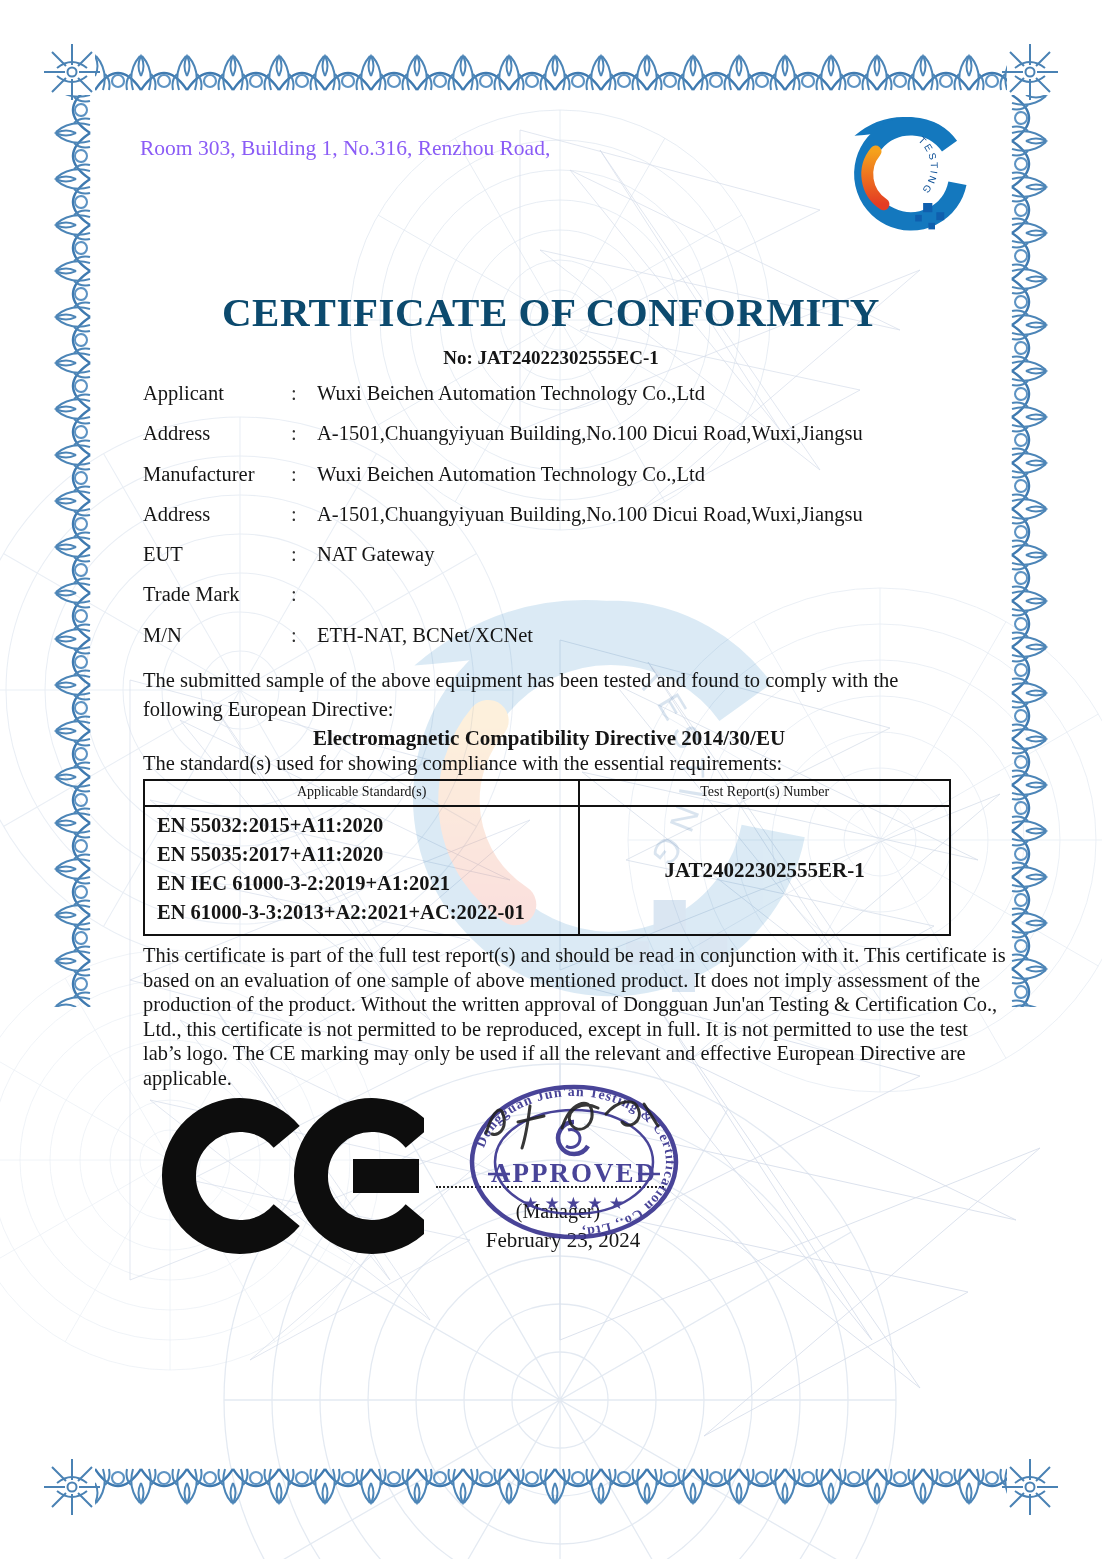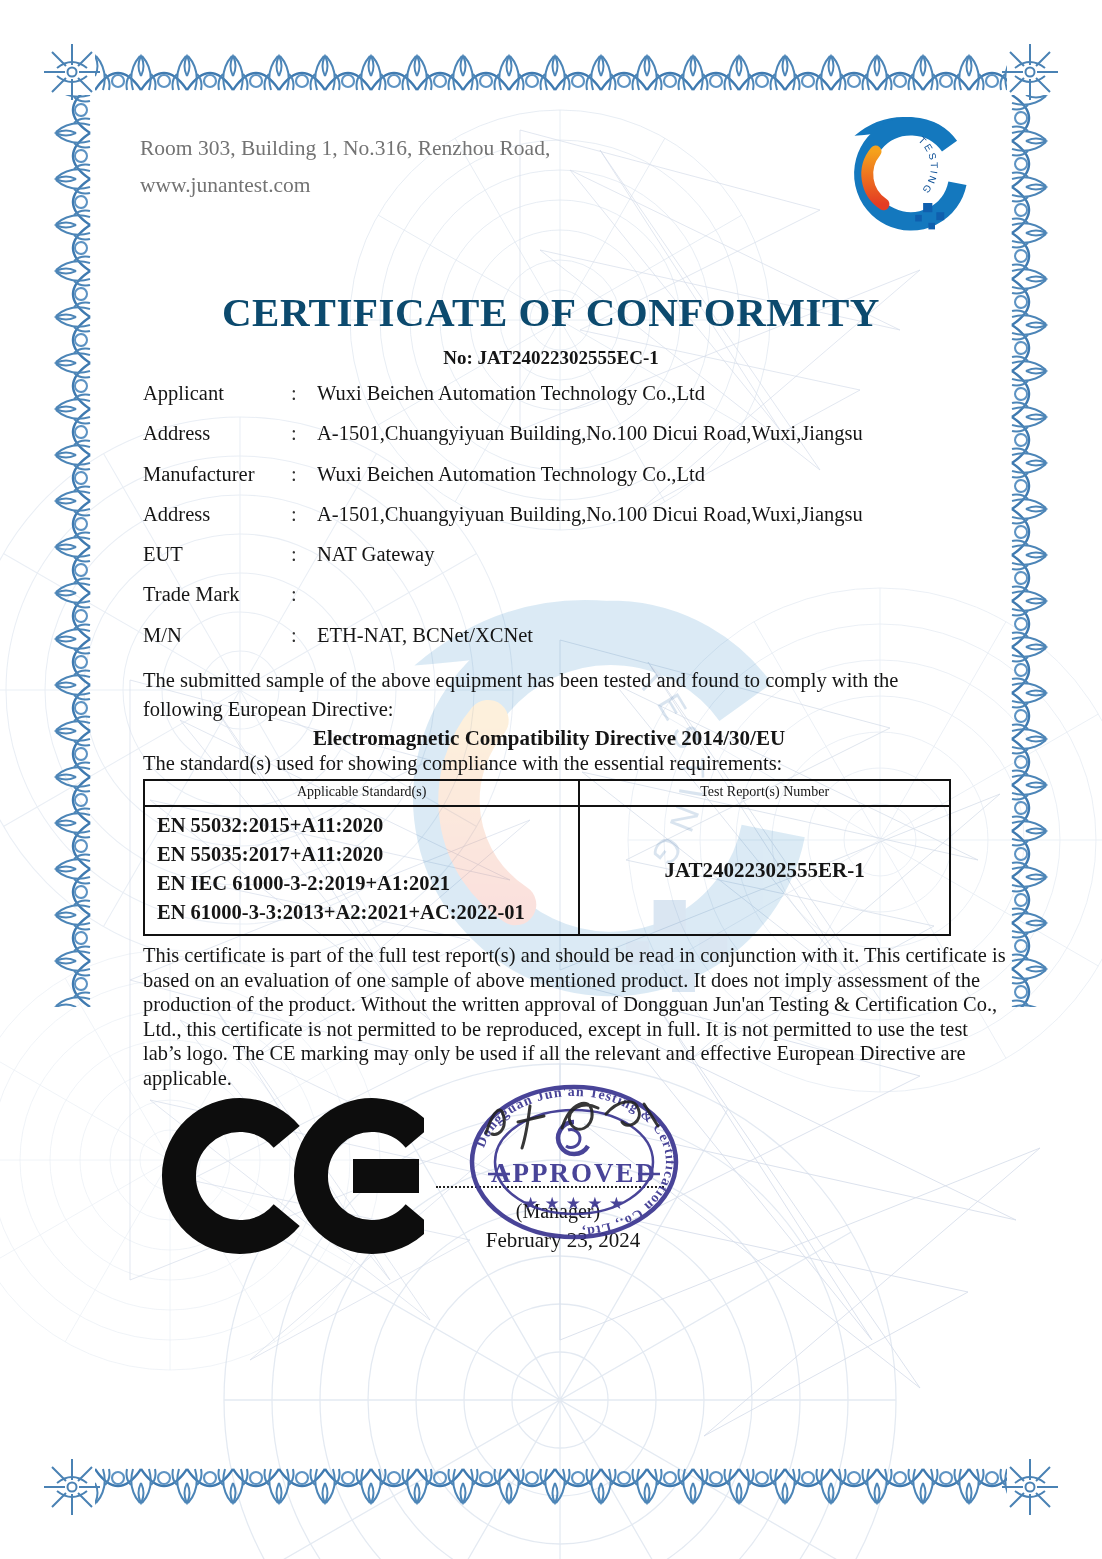--- a/index.html
+++ b/index.html
@@ -3,21 +3,21 @@
 <meta charset="utf-8">
 <style>
   * { margin:0; padding:0; box-sizing:border-box; }
   html,body { width:1102px; height:1559px; }
   body { position:relative; background:#ffffff; font-family:"Liberation Serif", serif; color:#151515; overflow:hidden; }
   svg { display:block; }
   .abs { position:absolute; }
 
   .bg-svg { position:absolute; left:0; top:0; z-index:0; }
 
-  .address-block { left:140px; top:130px; z-index:2; font-size:21.5px; line-height:37px; color:#737373; }
+  .address-block { left:140px; top:130px; z-index:2; font-size:21.5px; line-height:37px; color:#8b5cf6; }
   .logo-svg { left:836px; top:100px; width:132px; height:140px; z-index:2; overflow:visible; }
 
   .cert-title { left:0; top:288px; width:1102px; text-align:center; font-size:41px; font-weight:bold; letter-spacing:0.5px; z-index:2; color:#0c4a6e; }
   .cert-no { left:0; top:347px; width:1102px; text-align:center; font-size:19px; font-weight:bold; z-index:2; }
 
   .fields { left:143px; top:382px; width:830px; z-index:2; }
   .field-row { display:flex; align-items:flex-start; min-height:40.3px; font-size:20.5px; }
   .field-label { width:148px; }
   .field-colon { width:26px; color:#333; }
   .field-value { flex:1; }
@@ -133,21 +133,20 @@
     </g>
 
   <use href="#cstar" transform="translate(72,72)"></use>
   <use href="#cstar" transform="translate(1030,72)"></use>
   <use href="#cstar" transform="translate(72,1487)"></use>
   <use href="#cstar" transform="translate(1030,1487)"></use>
 </svg>
 
 <div class="abs address-block">
   <div>Room 303, Building 1, No.316, Renzhou Road,</div>
-  <div>www.junantest.com</div>
 </div>
 
 <svg class="abs logo-svg" viewBox="0 0 100 100">
   <use href="#labLogoArt"></use>
 </svg>
 
 <h1 class="abs cert-title">CERTIFICATE OF CONFORMITY</h1>
 <div class="abs cert-no">
   <span>No:</span>
   <span>JAT24022302555EC-1</span>

